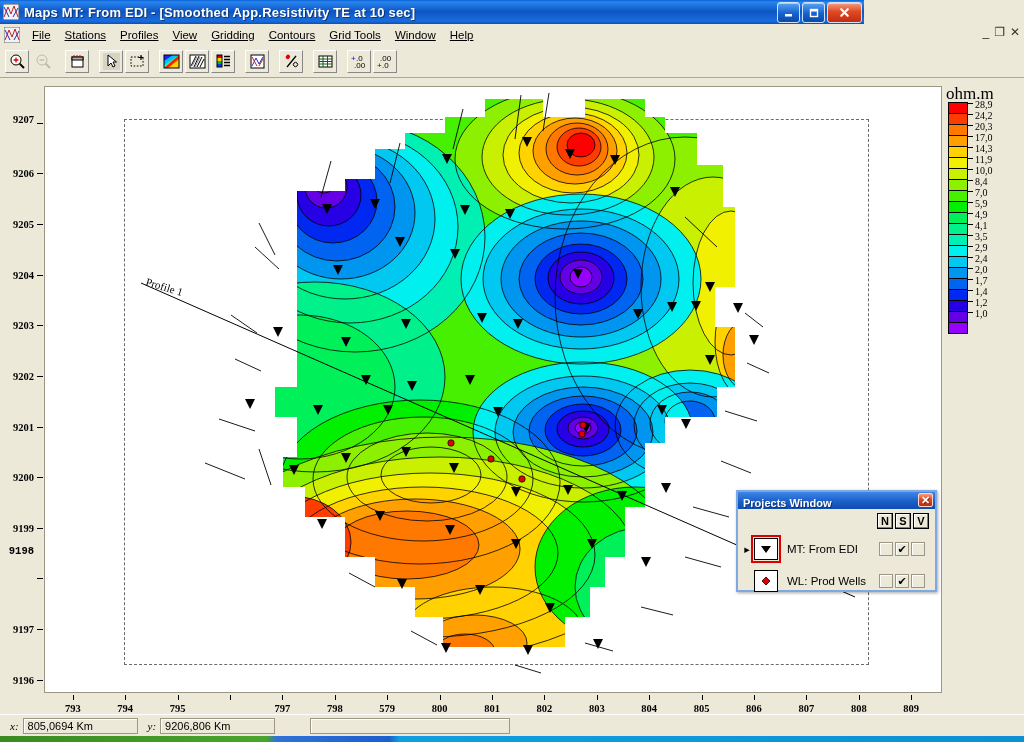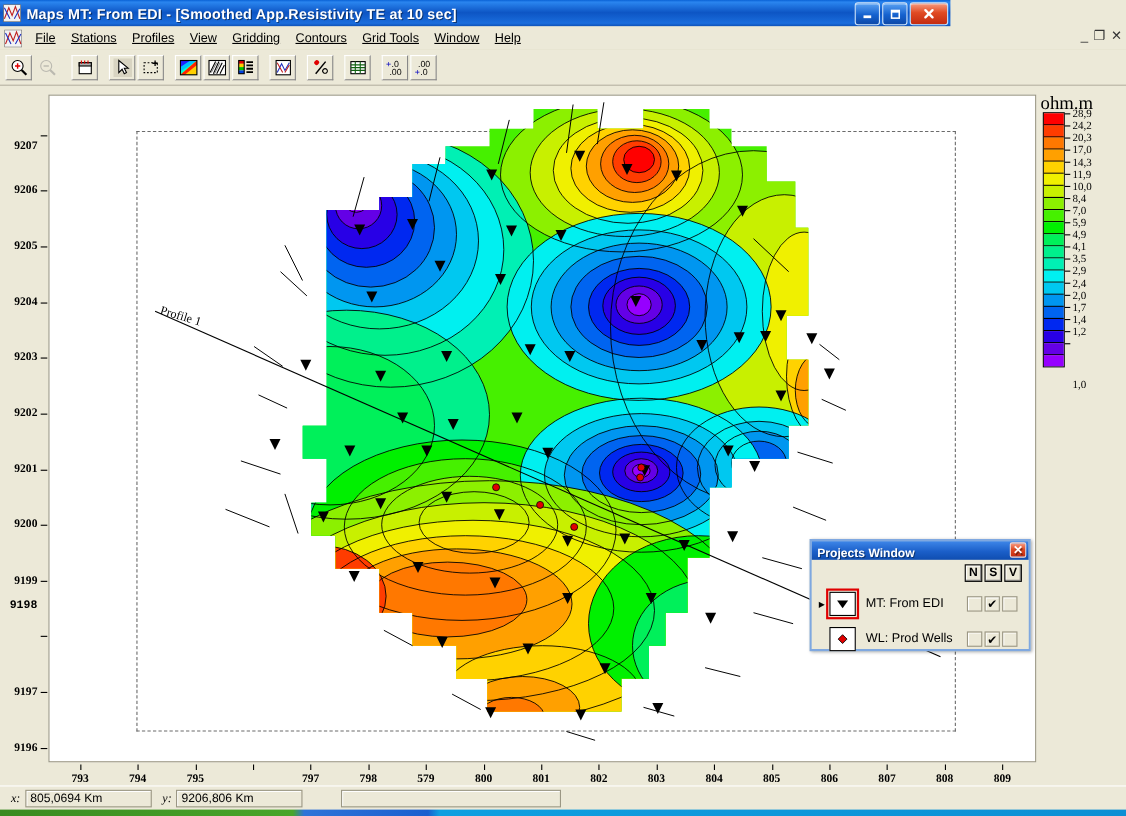--- a/index.html
+++ b/index.html
@@ -325,21 +325,21 @@
         <div class="ylab" style="top: 289.983px;">9202</div>
         <div class="ytick" style="top: 289.983px;"></div>
         <div class="ylab" style="top: 239.356px;">9203</div>
         <div class="ytick" style="top: 239.356px;"></div>
         <div class="ylab" style="top: 188.728px;">9204</div>
         <div class="ytick" style="top: 188.728px;"></div>
         <div class="ylab" style="top: 138.1px; padding-left: 15px;">9205</div>
         <div class="ytick" style="top: 138.1px;"></div>
         <div class="ylab" style="top: 87.4728px;">9206</div>
         <div class="ytick" style="top: 87.4728px;"></div>
-        <div class="ylab" style="top: 47px; margin-left: 42px;">9207</div>
+        <div class="ylab" style="top: 33px; margin-left: 42px;">9207</div>
         <div class="ytick" style="top: 36.8452px;"></div>
       </div>
 
     <div class="plotframe">
       <div class="dashrect"></div>
 
       <svg class="mapsvg" width="896" height="605" viewBox="0 0 896 605">
         <defs>
           <clipPath id="mapclip">
             <path d="M252 118 L252 104 L300 104 L300 92 L330 92 L330 62 L360 62 L360 46 L400 46 L400 30 L440 30 L440 12 L498 12 L498 30 L540 30 L540 12 L600 12 L600 30 L620 30 L620 46 L652 46 L652 78 L678 78 L678 120 L690 120 L690 200 L670 200 L670 240 L690 240 L690 300 L672 300 L672 330 L620 330 L620 356 L600 356 L600 420 L580 420 L580 470 L560 470 L560 500 L545 500 L545 530 L520 530 L520 560 L398 560 L398 530 L370 530 L370 500 L330 500 L330 470 L300 470 L300 430 L260 430 L260 400 L238 400 L238 370 L252 370 L252 330 L230 330 L230 300 L252 300 Z"></path>
@@ -700,21 +700,21 @@
           <div class="llab" style="top: 178px;">2,4</div>
           <div class="ltick" style="top: 188px;"></div>
           <div class="llab" style="top: 189px;">2,0</div>
           <div class="ltick" style="top: 199px;"></div>
           <div class="llab" style="top: 200px;">1,7</div>
           <div class="ltick" style="top: 210px;"></div>
           <div class="llab" style="top: 211px;">1,4</div>
           <div class="ltick" style="top: 221px;"></div>
           <div class="llab" style="top: 222px;">1,2</div>
           <div class="ltick" style="top: 232px;"></div>
-          <div class="llab" style="top: 233px; margin-top: 37px;">1,0</div>
+          <div class="llab" style="top: 233px;">1,0</div>
         </div>
     </div>
 
     <div class="projwin">
       <div class="projwin-title">
         <span>Projects Window</span>
         <div class="pw-close">
           <span>✕</span>
         </div>
       </div>

